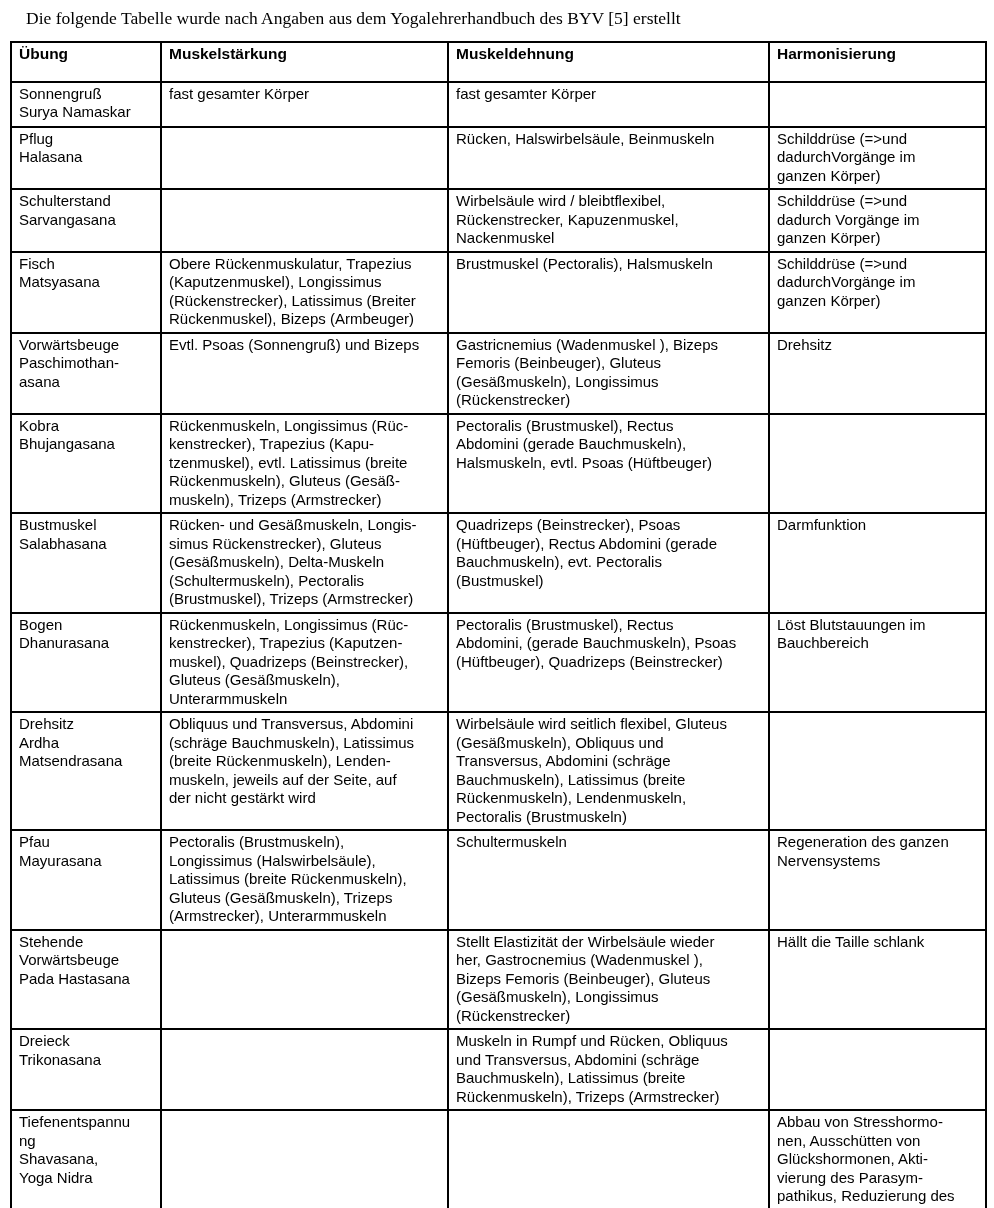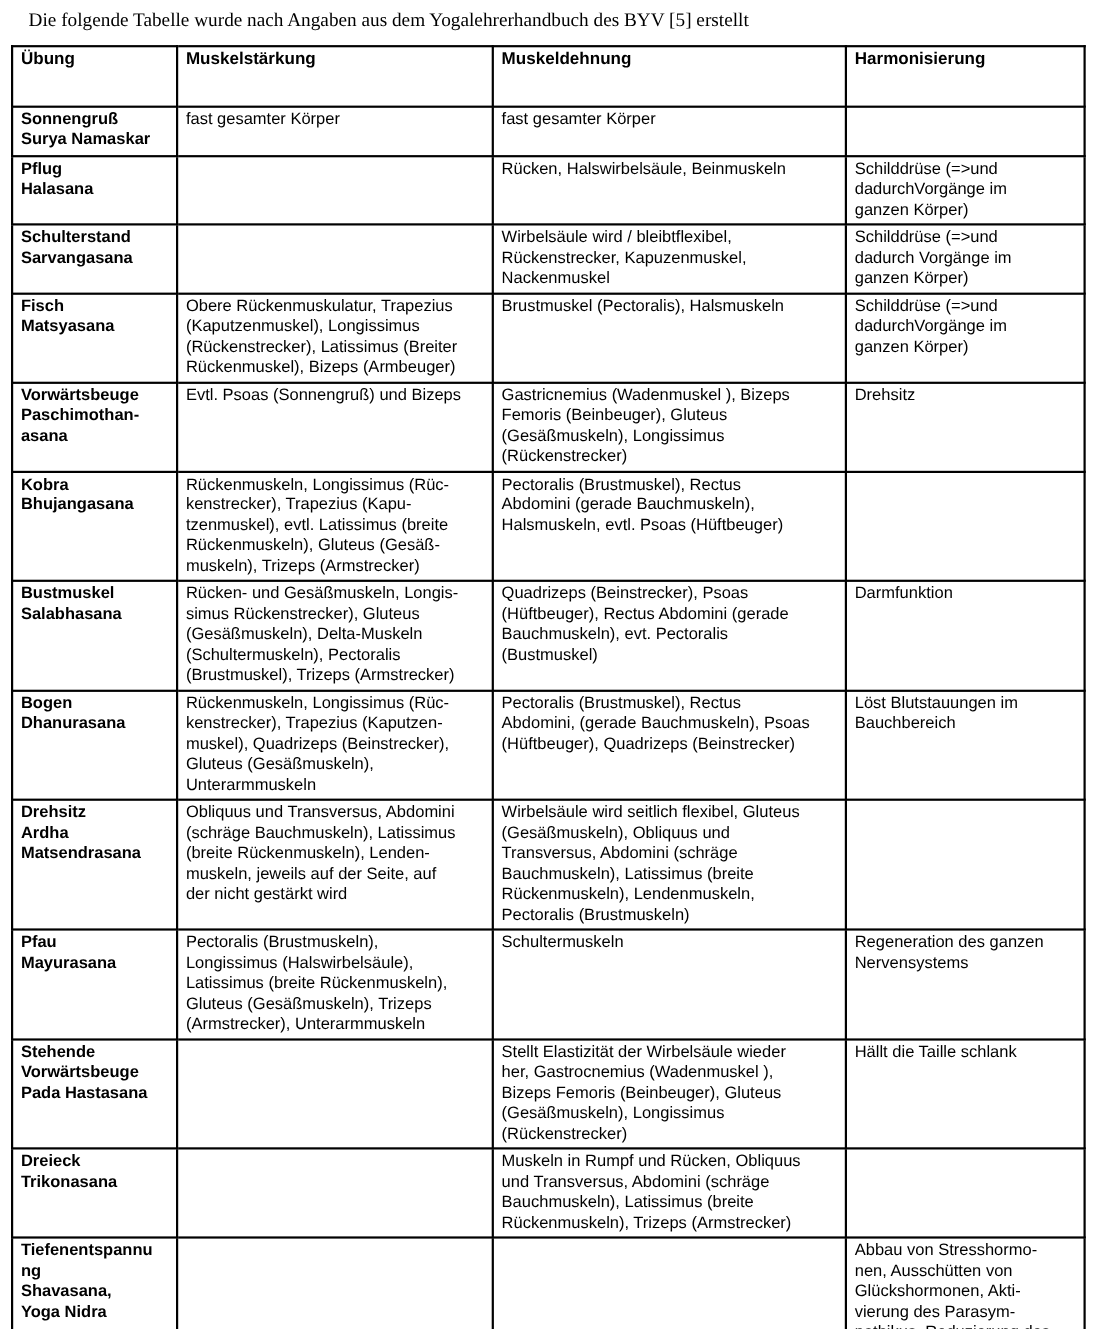--- a/index.html
+++ b/index.html
@@ -34,25 +34,25 @@
     vertical-align: top;
     text-align: left;
     padding: 2px 6px 3px 7px;
     font-size: 15px;
     line-height: 18.5px;
     white-space: pre-line;
     overflow: hidden;
   }
   table.yoga th {
     font-weight: bold;
-    padding-bottom: 32px;
+    padding-bottom: 17px;
     font-size: 15.5px;
   }
   td.ex {
-    font-weight: bold;
+    font-weight: normal;
     padding-top: 4px;
   }
   tr.sp1 td { height: 38px; }
 </style>
 </head>
 <body>
 
 <p class="caption">Die folgende Tabelle wurde nach Angaben aus dem Yogalehrerhandbuch des BYV [5] erstellt</p>
 
 <table class="yoga">

